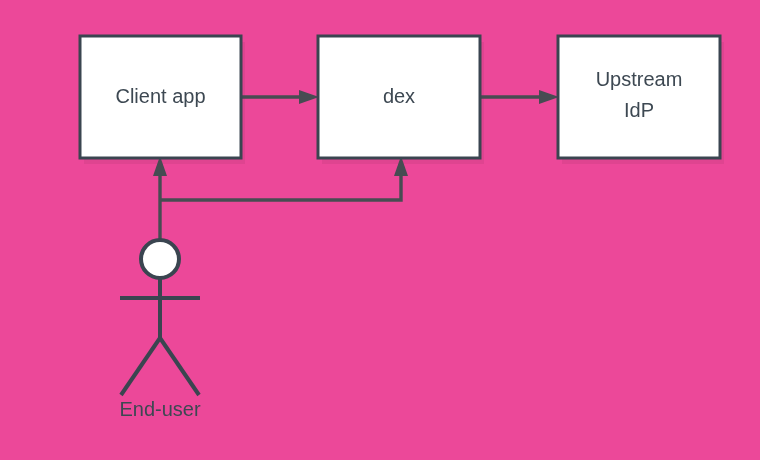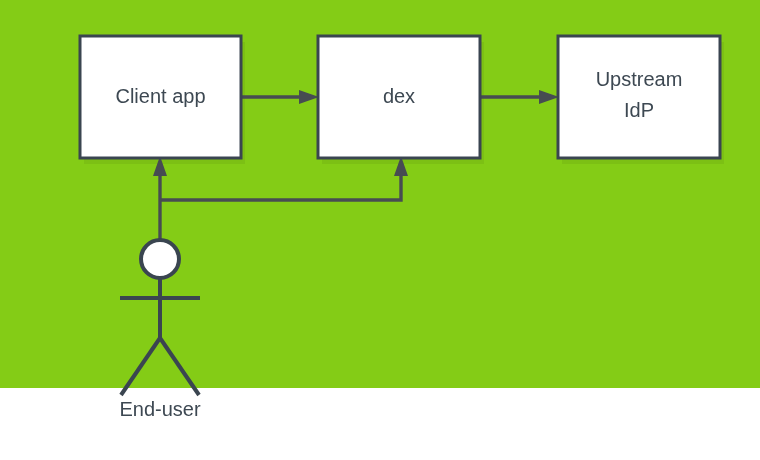--- a/index.html
+++ b/index.html
@@ -10,22 +10,22 @@
   }
   body {
     width: 760px;
     height: 460px;
     overflow: hidden;
     font-family: "Liberation Sans", sans-serif;
   }
   #diagram-canvas {
     position: relative;
     width: 760px;
-    height: 388px;
-    background: #84cc16;
+    height: 460px;
+    background: #ec4899;
   }
   #diagram-svg {
     position: absolute;
     left: 0;
     top: 0;
     width: 760px;
     height: 460px;
     display: block;
   }
   .node-box {

